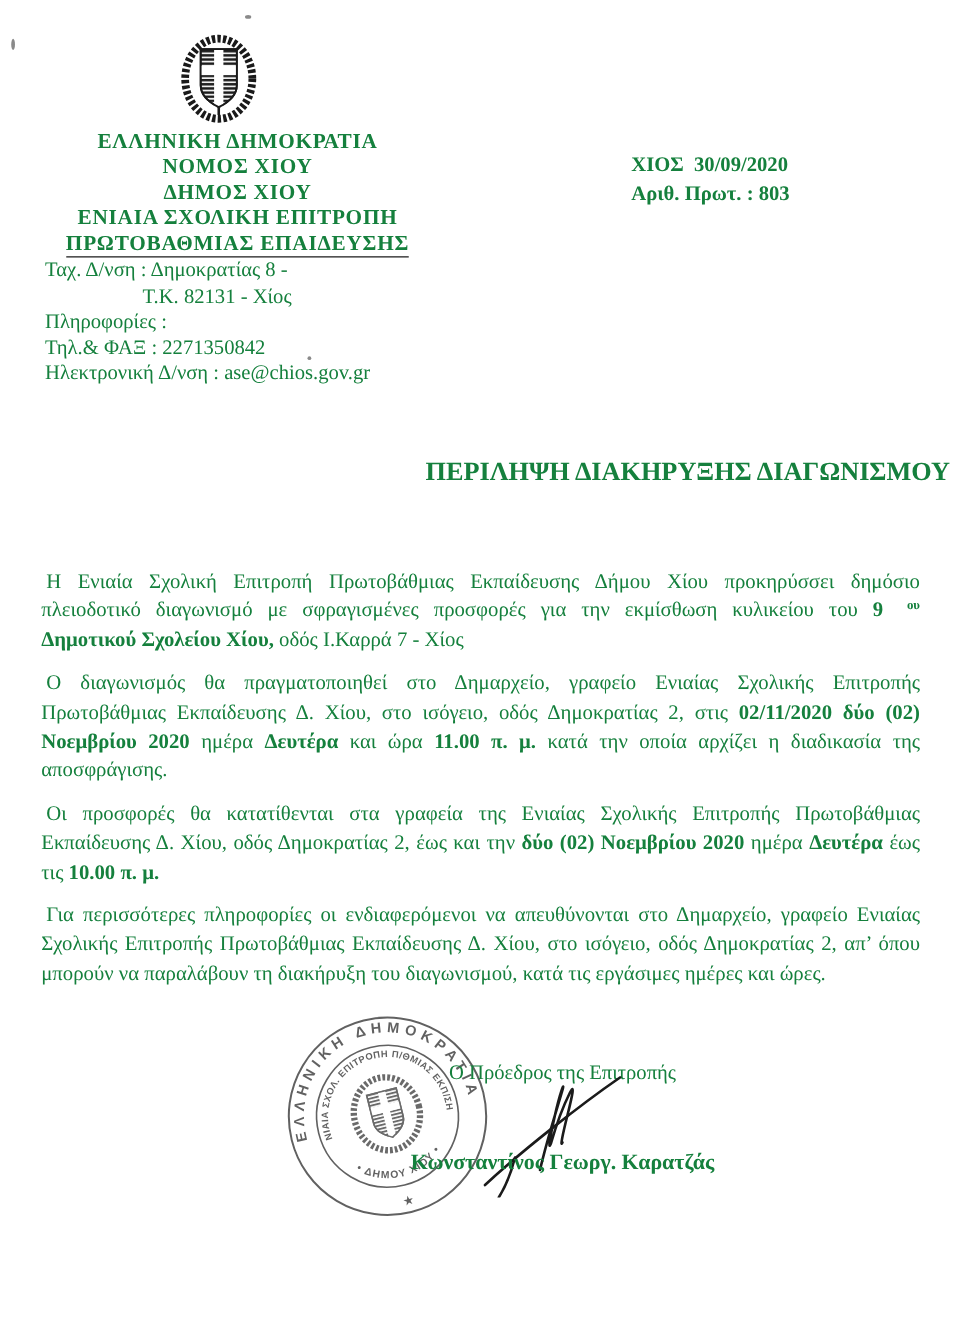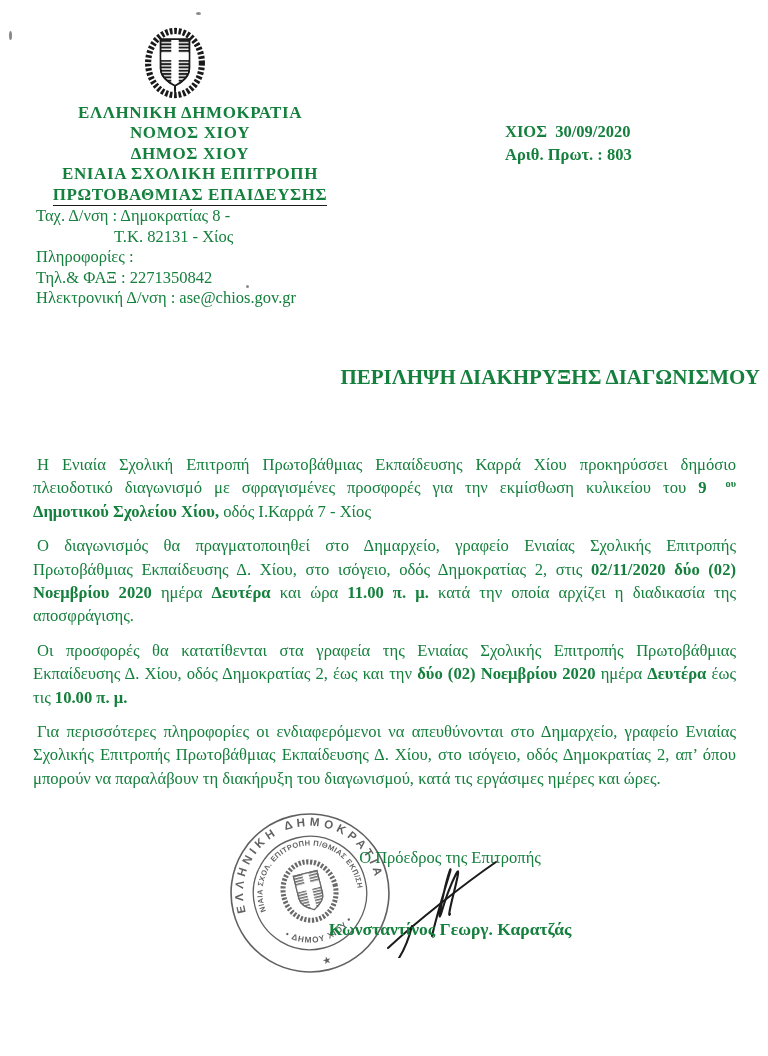--- a/index.html
+++ b/index.html
@@ -106,21 +106,21 @@
   <div class="protocol-block">
     <div class="protocol-line">ΧΙΟΣ  30/09/2020</div>
     <div class="protocol-line">Αριθ. Πρωτ. : 803</div>
   </div>
 
   <div class="title-block">
     <div>ΠΕΡΙΛΗΨΗ ΔΙΑΚΗΡΥΞΗΣ ΔΙΑΓΩΝΙΣΜΟΥ</div>
   </div>
 
   <div class="body-block">
-    <p><span>Η Ενιαία Σχολική Επιτροπή Πρωτοβάθμιας Εκπαίδευσης Καρρά  Χίου προκηρύσσει δημόσιο πλειοδοτικό διαγωνισμό με σφραγισμένες προσφορές για την εκμίσθωση  κυλικείου του </span><span class="b">9</span><sup class="ord b">ου</sup><span class="b"> Δημοτικού Σχολείου Χίου,</span><span> οδός Ι.Καρρά 7 - Χίος</span></p>
+    <p><span>Η Ενιαία Σχολική Επιτροπή Πρωτοβάθμιας Εκπαίδευσης Δήμου  Χίου προκηρύσσει δημόσιο πλειοδοτικό διαγωνισμό με σφραγισμένες προσφορές για την εκμίσθωση  κυλικείου του </span><span class="b">9</span><sup class="ord b">ου</sup><span class="b"> Δημοτικού Σχολείου Χίου,</span><span> οδός Ι.Καρρά 7 - Χίος</span></p>
 
     <p><span>Ο διαγωνισμός θα πραγματοποιηθεί στο Δημαρχείο, γραφείο Ενιαίας Σχολικής Επιτροπής Πρωτοβάθμιας  Εκπαίδευσης  Δ. Χίου, στο ισόγειο, οδός  Δημοκρατίας 2, στις </span><span class="b">02/11/2020 δύο (02) Νοεμβρίου 2020</span><span> ημέρα </span><span class="b">Δευτέρα</span><span> και ώρα  </span><span class="b">11.00  π. μ.</span><span> κατά την οποία αρχίζει η διαδικασία της αποσφράγισης.</span></p>
 
     <p><span>Οι προσφορές θα κατατίθενται στα γραφεία της Ενιαίας Σχολικής Επιτροπής Πρωτοβάθμιας Εκπαίδευσης Δ. Χίου, οδός  Δημοκρατίας 2, έως και την </span><span class="b">δύο (02) Νοεμβρίου 2020</span><span> ημέρα </span><span class="b">Δευτέρα</span><span> έως τις </span><span class="b">10.00 π. μ.</span></p>
 
     <p>Για περισσότερες πληροφορίες οι ενδιαφερόμενοι να απευθύνονται στο Δημαρχείο, γραφείο Ενιαίας Σχολικής Επιτροπής Πρωτοβάθμιας Εκπαίδευσης Δ. Χίου, στο ισόγειο, οδός Δημοκρατίας 2, απ’ όπου μπορούν να παραλάβουν τη διακήρυξη του διαγωνισμού, κατά τις εργάσιμες ημέρες και ώρες.</p>
   </div>
 
   <div class="stamp">
     <svg width="166" height="166" viewBox="0 0 164 164" xmlns="http://www.w3.org/2000/svg">

